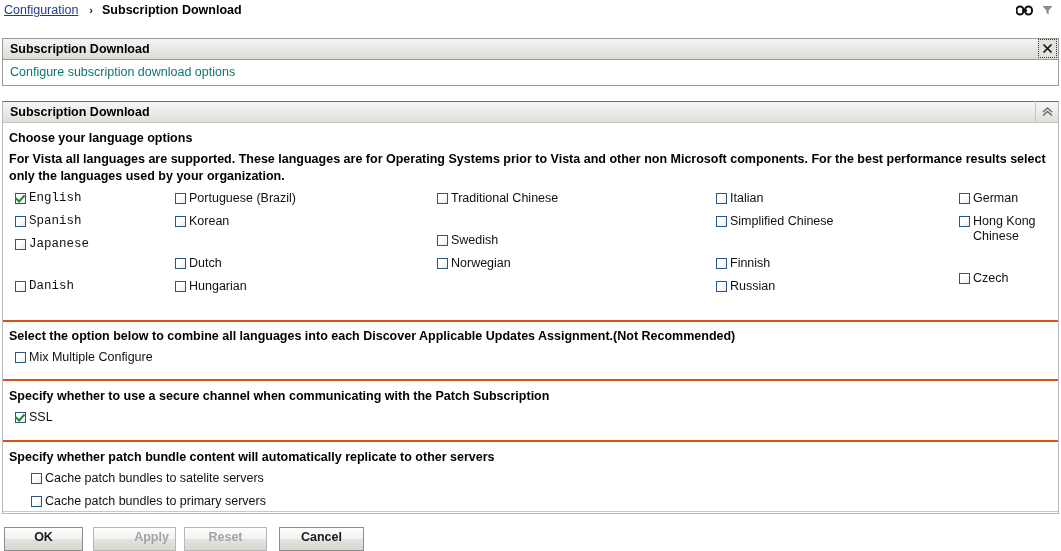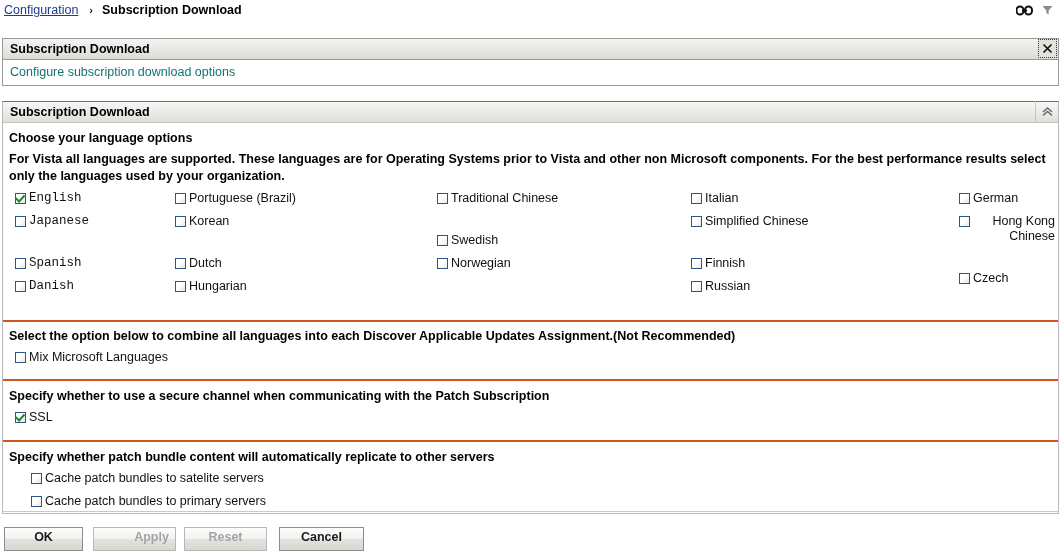--- a/index.html
+++ b/index.html
@@ -160,22 +160,22 @@
     left: 0px; top: 89px;
     width: 1057px;
   }
   .lang-col {
     position: absolute;
     top: 0;
   }
   .col-0 { left: 12px; width: 158px; font-family: Liberation Mono, monospace; }
   .col-1 { left: 172px; width: 258px; }
   .col-2 { left: 434px; width: 262px; }
-  .col-3 { left: 688px; width: 252px; }
-  .col-4 { left: 956px; width: 96px; text-align: right; }
+  .col-3 { left: 713px; width: 252px; }
+  .col-4 { left: 956px; width: 96px; }
 
   .cb-row {
     display: flex;
     align-items: flex-start;
     margin-bottom: 8px;
     min-height: 15px;
   }
   .cb-row.gap-after { margin-bottom: 27px; }
 
   .cbox {
@@ -309,27 +309,27 @@
 
   <div class="sec-heading" id="intro-heading">Choose your language options</div>
   <div id="intro-text">For Vista all languages are supported. These languages are for Operating Systems prior to Vista and other non Microsoft components. For the best performance results select only the languages used by your organization.</div>
 
   <div id="lang-grid">
     <div class="lang-col col-0">
         <div class="cb-row">
           <span class="cbox checked"></span>
           <span class="cb-label">English</span>
         </div>
+        <div class="cb-row">
+          <span class="cbox"></span>
+          <span class="cb-label">Spanish</span>
+        </div>
         <div class="cb-row gap-after">
           <span class="cbox"></span>
           <span class="cb-label">Japanese</span>
-        </div>
-        <div class="cb-row">
-          <span class="cbox"></span>
-          <span class="cb-label">Spanish</span>
         </div>
         <div class="cb-row">
           <span class="cbox"></span>
           <span class="cb-label">Danish</span>
         </div>
       </div>
     <div class="lang-col col-1">
         <div class="cb-row">
           <span class="cbox"></span>
           <span class="cb-label">Portuguese (Brazil)</span>
@@ -394,21 +394,21 @@
         </div>
       </div>
   </div>
 
   <div class="hr-orange" style="top:218px;"></div>
 
   <div class="sec-heading" style="position:absolute;left:6px;top:227px;">Select the option below to combine all languages into each Discover Applicable Updates Assignment.(Not Recommended)</div>
   <div id="mix-options" style="position:absolute;left:12px;top:248px;">
       <div class="cb-row">
         <span class="cbox"></span>
-        <span class="cb-label">Mix Microsoft Languages</span>
+        <span class="cb-label">Mix Multiple Configure</span>
       </div>
     </div>
 
   <div class="hr-orange" style="top:277px;"></div>
 
   <div class="sec-heading" style="position:absolute;left:6px;top:287px;">Specify whether to use a secure channel when communicating with the Patch Subscription</div>
   <div id="secure-options" style="position:absolute;left:12px;top:308px;">
       <div class="cb-row">
         <span class="cbox checked"></span>
         <span class="cb-label">SSL</span>

